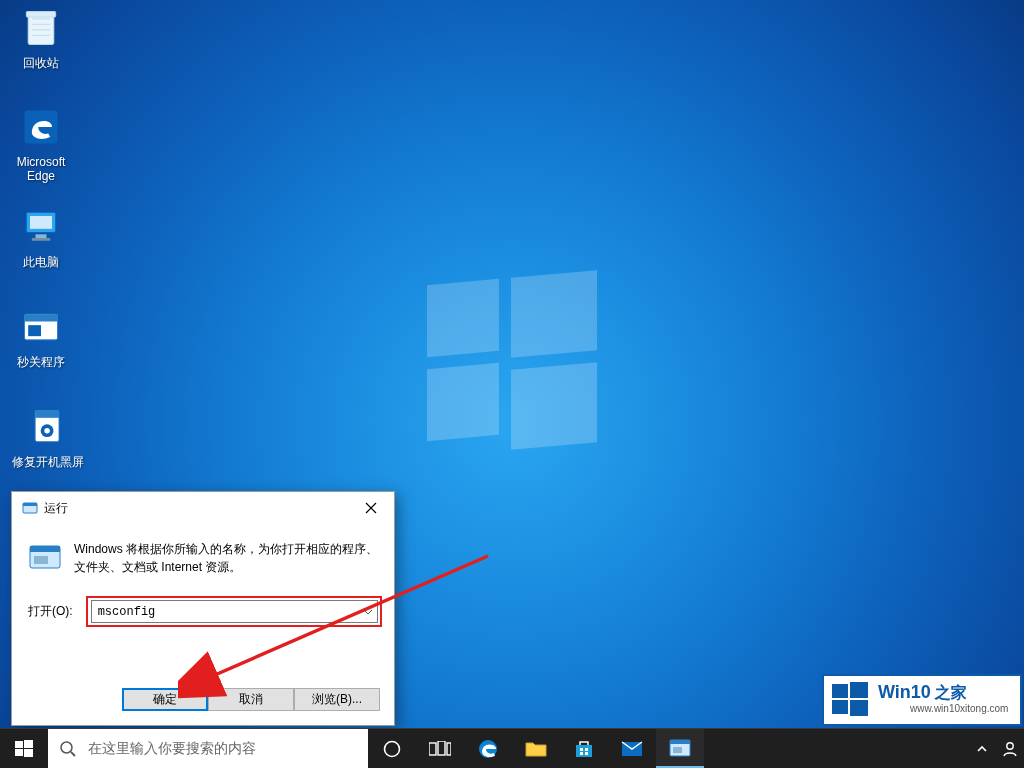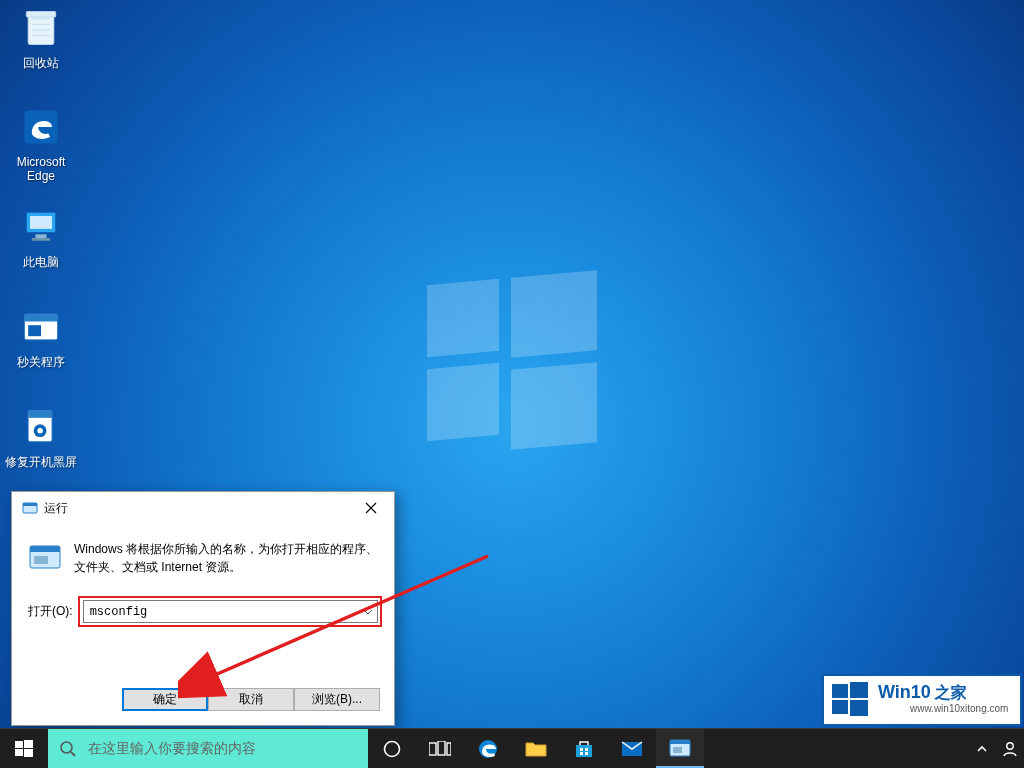--- a/index.html
+++ b/index.html
@@ -30,21 +30,21 @@
 .desktop-icon {
   position: absolute; width: 76px; text-align: center; color: #fff; font-size: 12px;
   text-shadow: 1px 1px 2px rgba(0,0,0,0.55);
 }
 .desktop-icon .ic-wrap { height: 48px; display: flex; align-items: center; justify-content: center; }
 .desktop-icon .label { margin-top: 4px; line-height: 14px; }
 .d1 { left: 3px; top: 4px; }
 .d2 { left: 3px; top: 103px; }
 .d3 { left: 3px; top: 203px; }
 .d4 { left: 3px; top: 303px; }
-.d5 { left: 3px; top: 403px; }
+.d5 { left: 10px; top: 403px; }
 
 
 .svg48 { width: 44px; height: 44px; }
 
 
 .partial-icon { position: absolute; left: 10px; top: 552px; width: 40px; height: 46px; }
 
 
 .run-dialog {
   position: absolute; left: 11px; top: 491px; width: 384px; height: 235px;
@@ -53,21 +53,21 @@
 }
 .run-title { height: 32px; display: flex; align-items: center; border-bottom: 0; }
 .run-title .run-icon { width: 16px; height: 16px; margin: 0 6px 0 10px; }
 .run-title .title-text { flex: 1; font-size: 12px; }
 .run-title .close { width: 46px; height: 30px; display: flex; align-items: center; justify-content: center; font-size: 14px; }
 
 .run-body { padding: 16px 16px 10px 16px; display: flex; gap: 12px; }
 .run-body .big-icon { width: 34px; height: 34px; flex: none; }
 .run-body .desc { font-size: 12px; line-height: 18px; }
 
-.open-row { display: flex; align-items: center; padding: 14px 16px 0 16px; gap: 10px; }
+.open-row { display: flex; align-items: center; padding: 14px 16px 0 16px; gap: 18px; }
 .open-row .open-label { font-size: 12px; white-space: nowrap; }
 .combo-wrap { position: relative; flex: 1; }
 .combo-wrap .red-box { position: absolute; inset: -4px -4px -4px -5px; border: 2px solid #e11f1f; pointer-events: none; }
 .combo { width: 100%; height: 23px; position: relative; border: 1px solid #7a7a7a; display: flex; align-items: center; background: #fff; }
 .combo input { flex: 1; border: 0; outline: 0; padding: 0 6px; font-size: 12px; font-family: Liberation Mono, monospace; height: 100%; }
 .combo .chev { width: 18px; display: flex; align-items: center; justify-content: center; color: #555; font-size: 10px; }
 
 .run-buttons { position: absolute; bottom: 14px; right: 14px; display: flex; }
 .run-buttons button {
   width: 86px; height: 23px; font-size: 12px; font-family: inherit;
@@ -91,21 +91,21 @@
 
 
 .taskbar {
   position: absolute; left: 0; right: 0; bottom: 0; height: 40px;
   background: #1f1f1f; border-top: 1px solid #3a3a3a;
   display: flex; align-items: stretch; color: #fff;
 }
 .tb-btn { width: 48px; display: flex; align-items: center; justify-content: center; }
 .tb-btn.start { width: 48px; }
 .search-box {
-  display: flex; align-items: center; background: #5eead4; color: #666;
+  display: flex; align-items: center; background: #ffffff; color: #666;
   height: 40px; width: 320px;
 }
 .search-box .sicon { width: 40px; display: flex; align-items: center; justify-content: center; color: #555; }
 .search-box .splace { font-size: 14px; color: #666; }
 .tb-icons { display: flex; }
 .tb-icons .tb-btn { width: 48px; }
 .tb-btn.active { border-bottom: 2px solid #76b9ed; background: #2a2a2a; }
 .tray { margin-left: auto; display: flex; align-items: center; }
 .tray .tb-btn { width: 28px; }
 .tray .up { font-size: 12px; }

